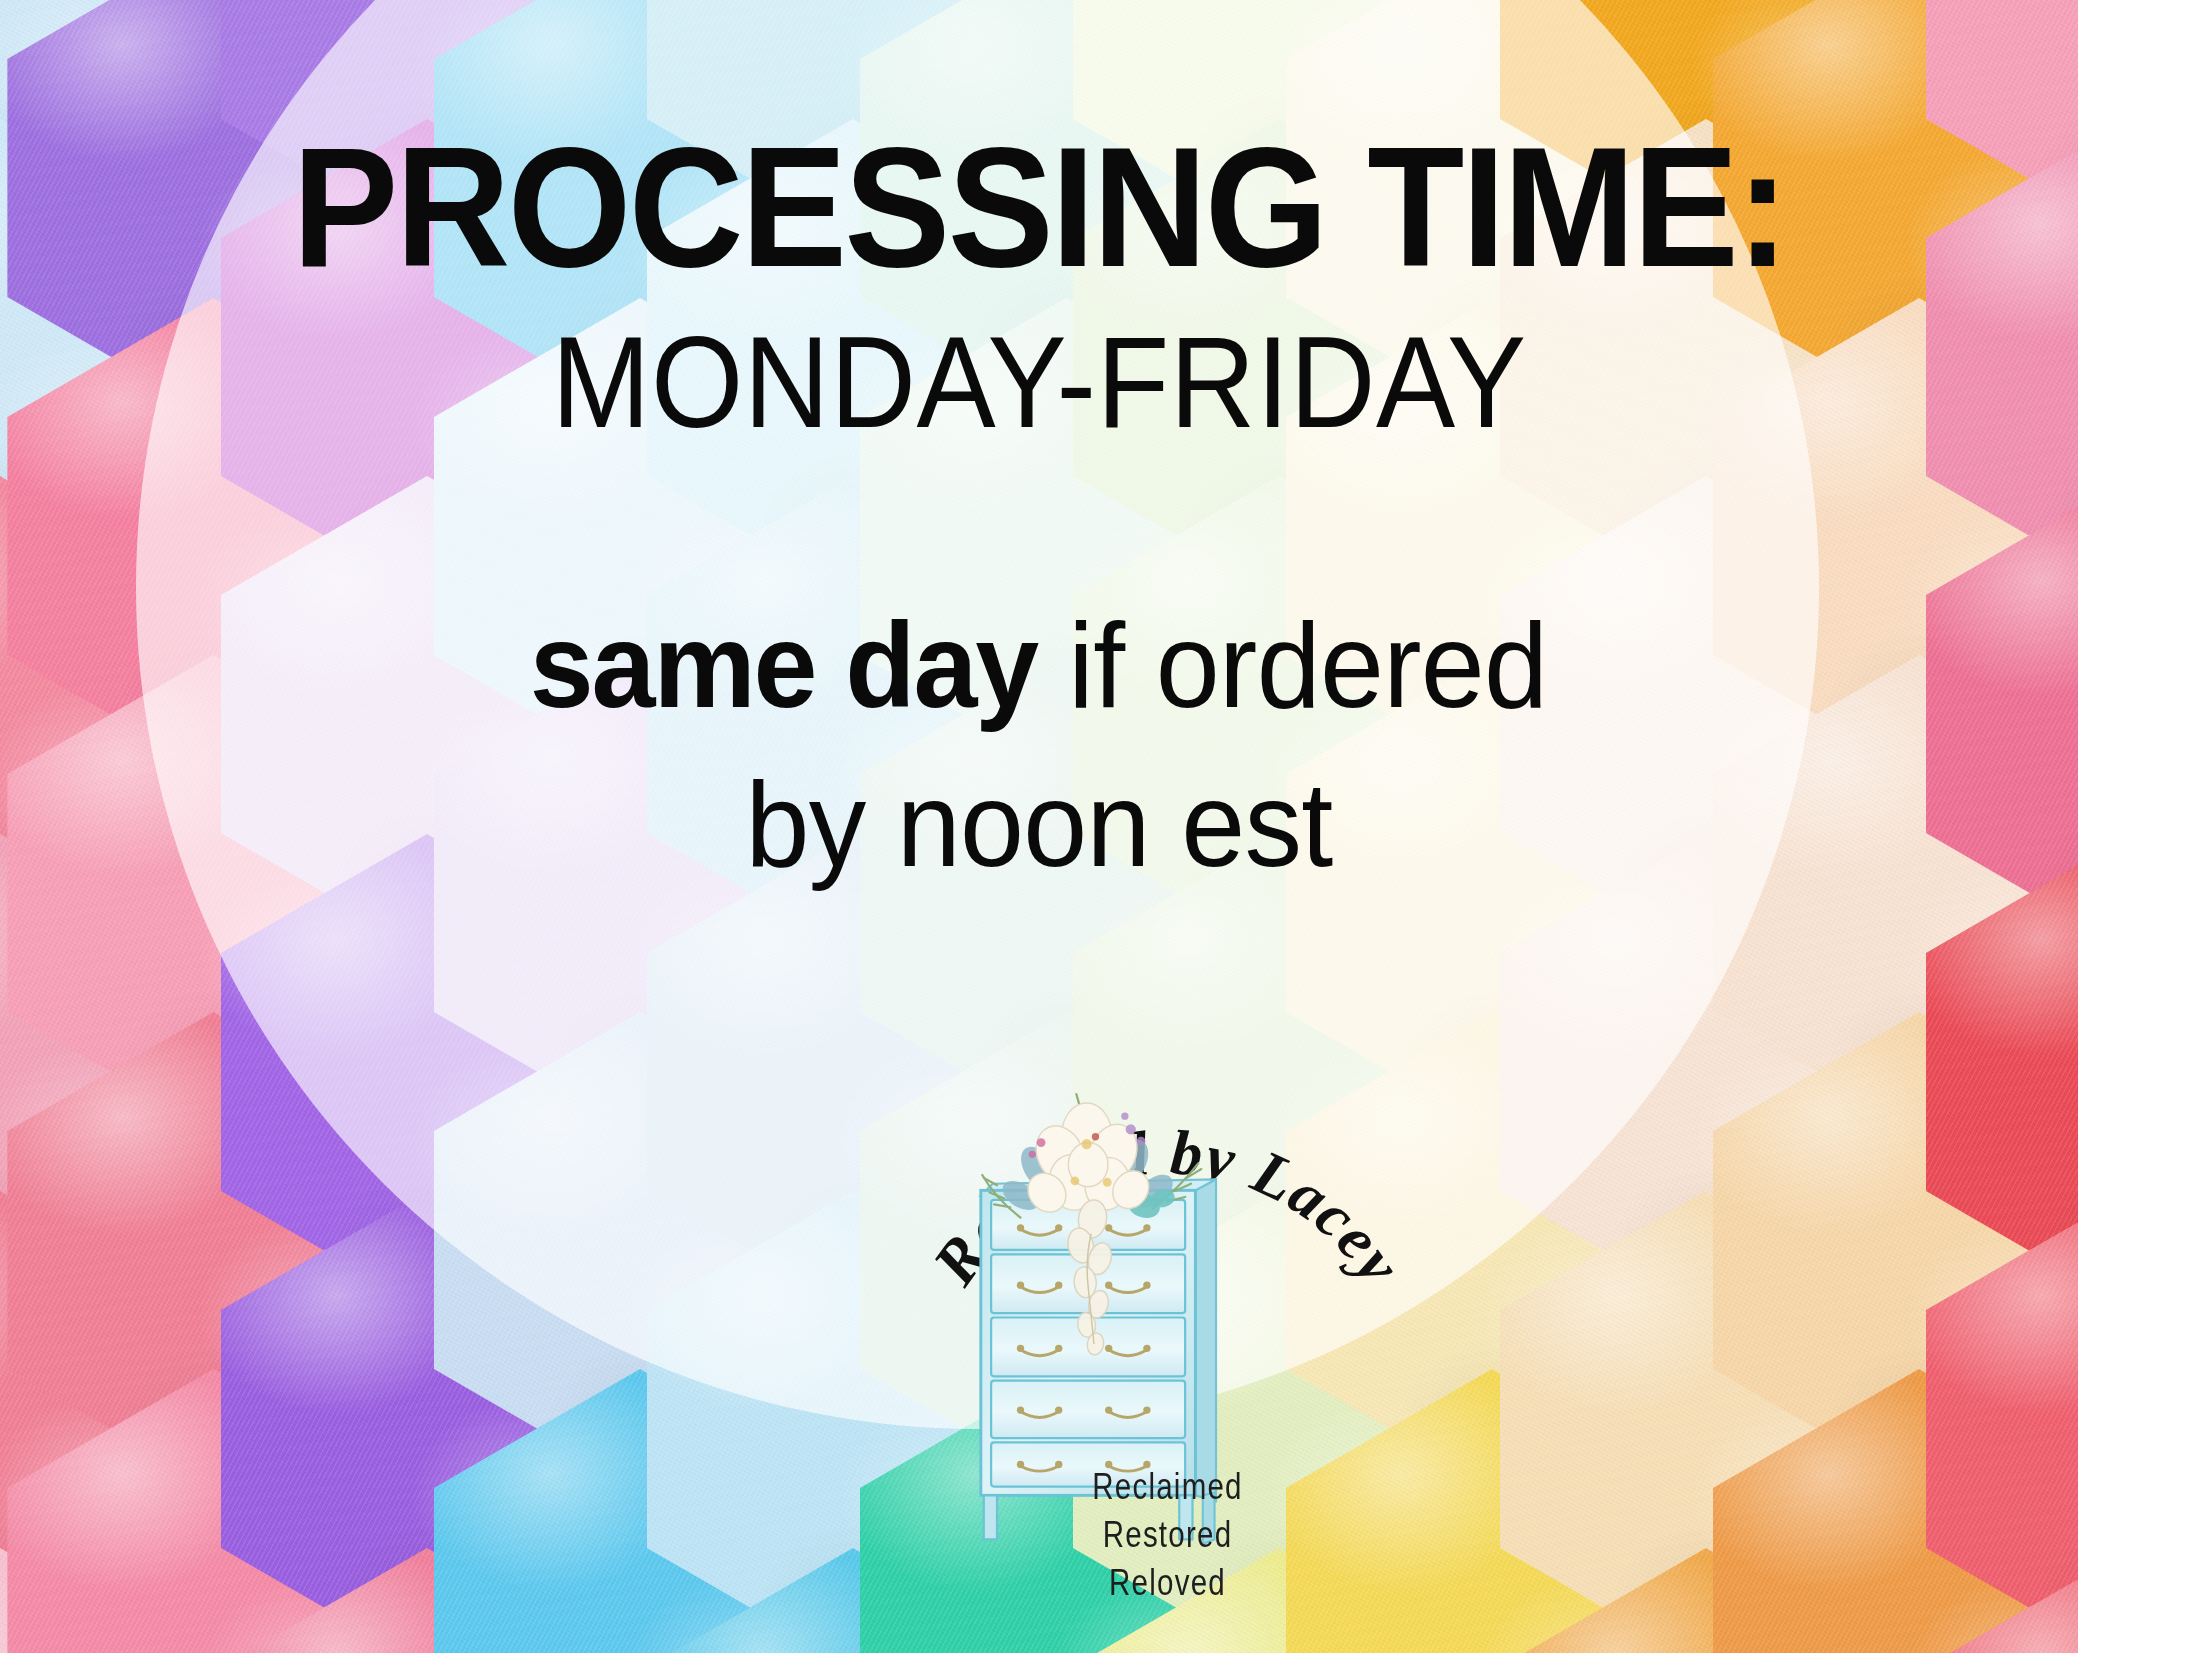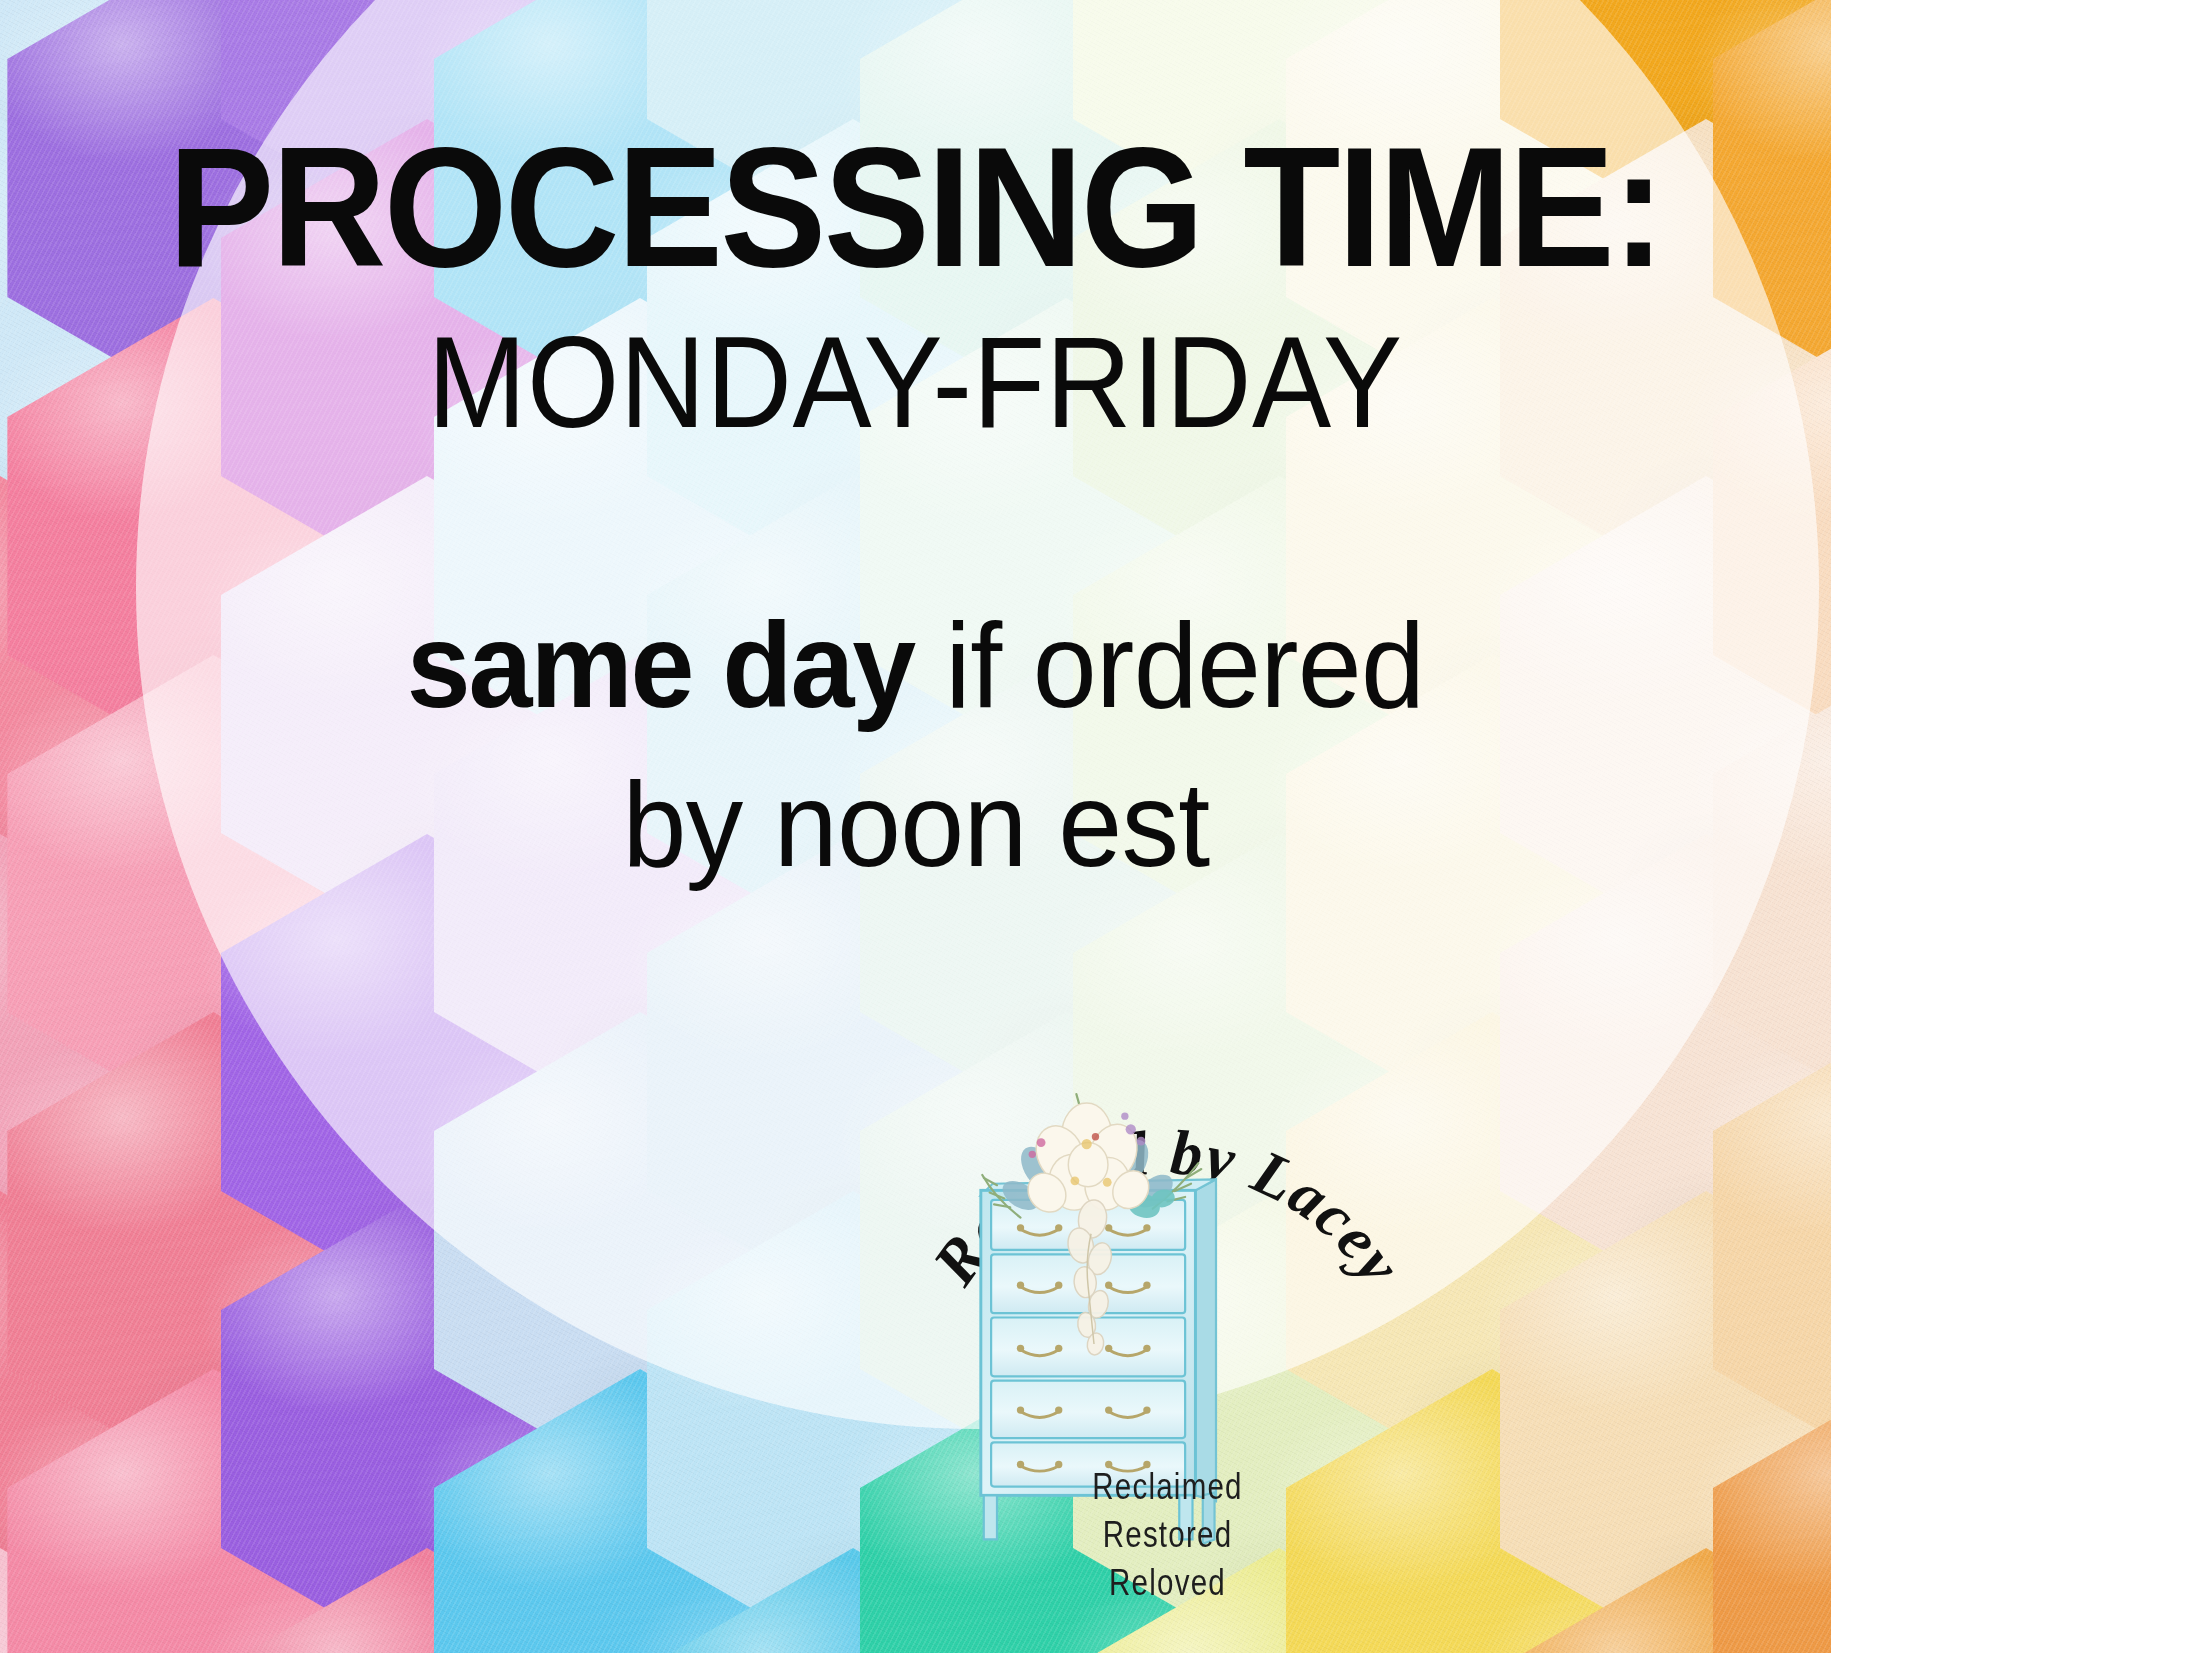--- a/index.html
+++ b/index.html
@@ -1,21 +1,21 @@
 <!DOCTYPE html>
 <html style="font-size:11.8px"><head>
 <meta charset="utf-8">
 <title>Processing Time Graphic</title>
 <style>
   html,body{margin:0;padding:0;background:#fff;}
   body{font-family:"Liberation Sans",sans-serif;}
 
   #poster{
     position:relative;
-    width:1831px;height:1654px;
+    width:2078px;height:1654px;
     overflow:hidden;
     background:#f97316;
   }
 
   
   #honeycomb{
     position:absolute;inset:0;
     overflow:hidden;
   }
   .hex{

